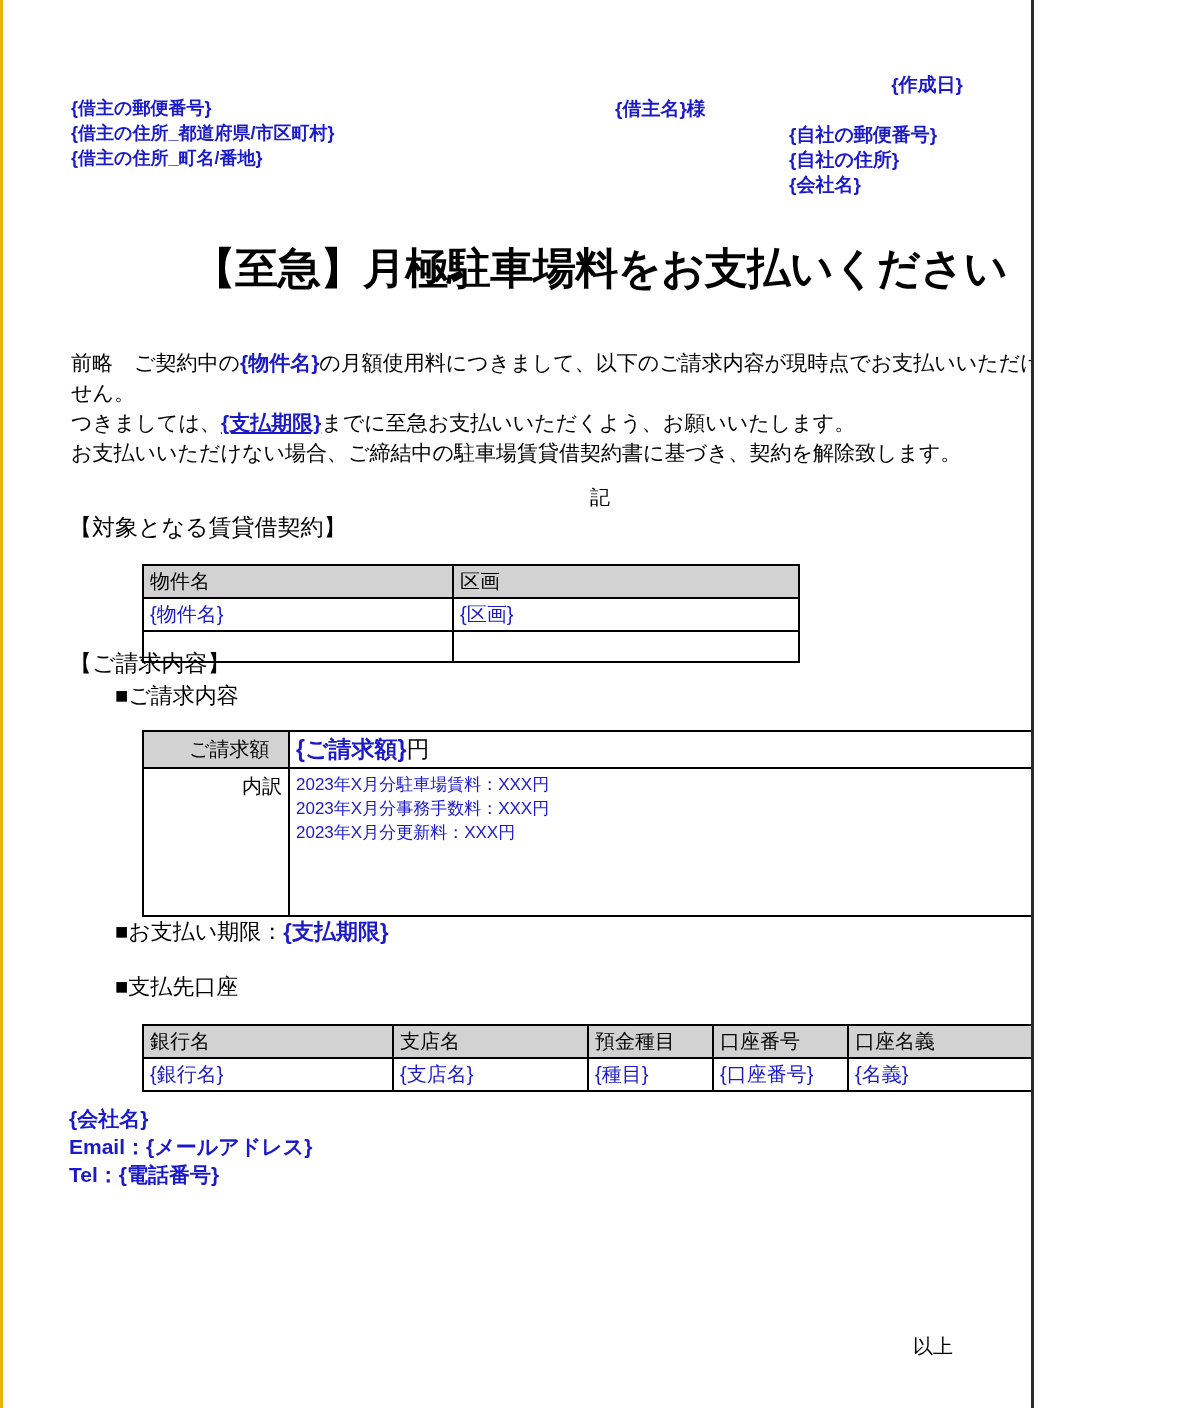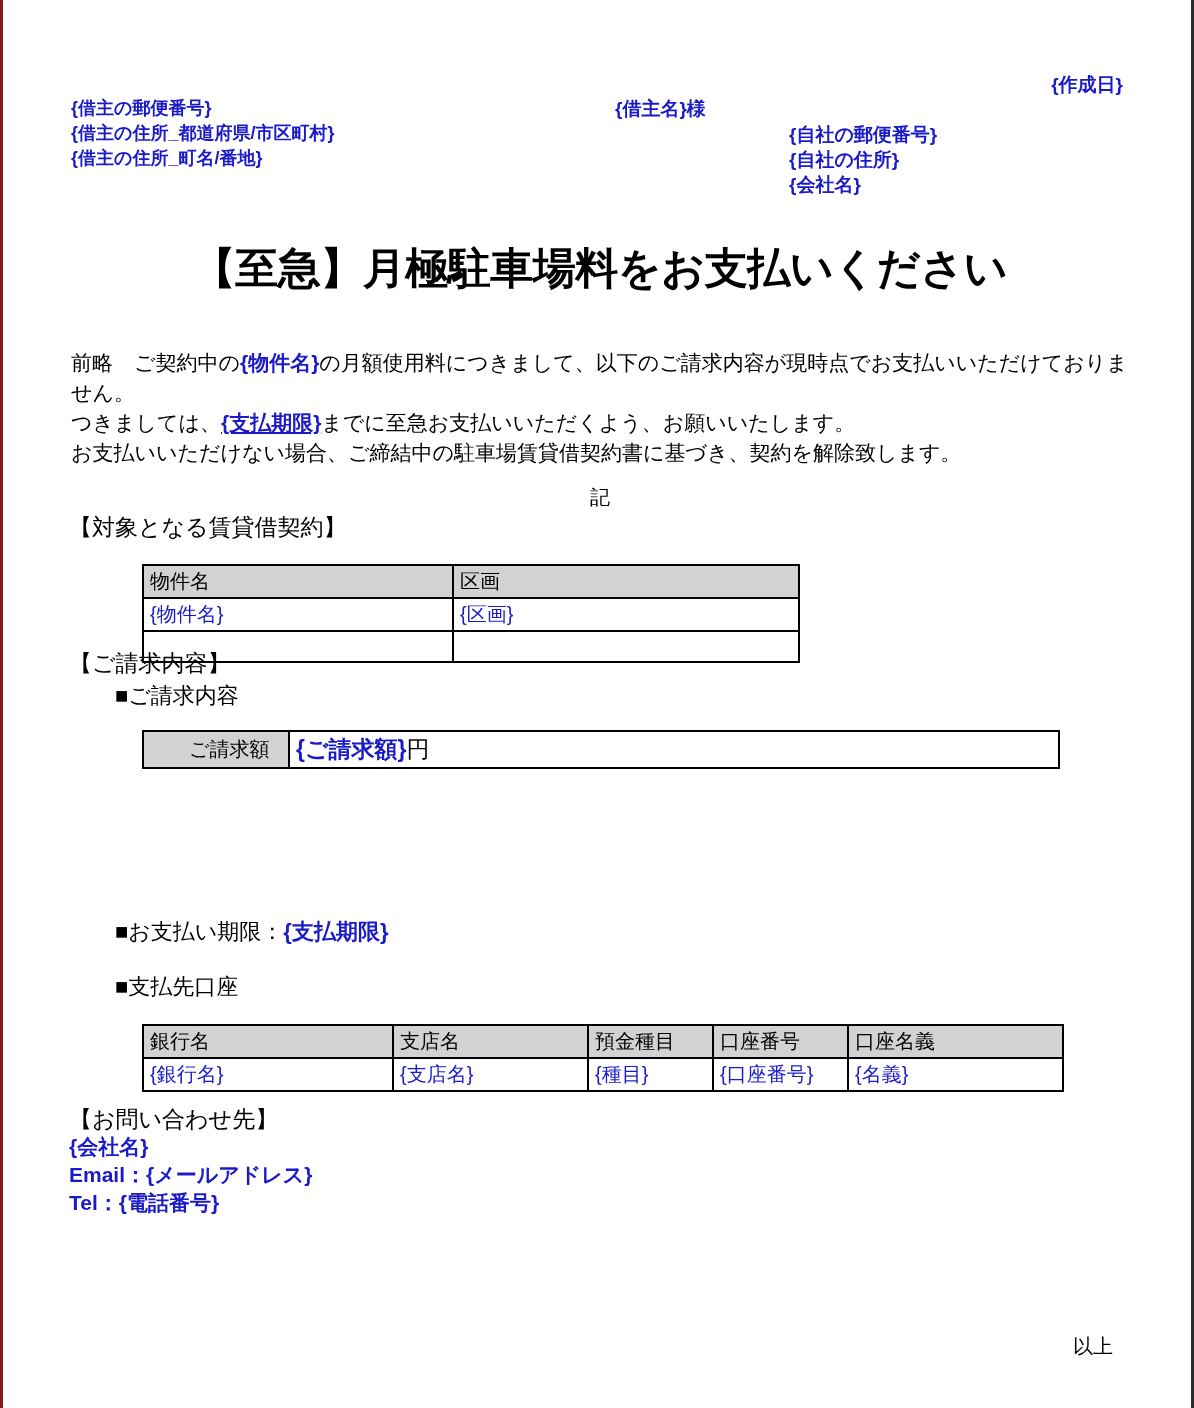--- a/index.html
+++ b/index.html
@@ -6,25 +6,25 @@
     margin: 0;
     padding: 0;
     background: #ffffff;
   }
   body {
     font-family: "Liberation Sans", "DejaVu Sans", sans-serif;
     color: #000000;
   }
   .page {
     position: relative;
-    width: 1194px;
+    width: 1034px;
     height: 1408px;
     background: #ffffff;
     box-sizing: border-box;
-    border-left: 3px solid #7f1d1d;
+    border-left: 3px solid #eab308;
     border-right: 3px solid #2b2b2f;
     overflow: hidden;
   }
   .blue {
     color: #1a1ac8;
     font-weight: bold;
   }
   .blue-plain {
     color: #1a1ac8;
   }
@@ -258,20 +258,28 @@
 
   <table class="doc-tbl" id="billing-table">
     <colgroup>
         <col style="width:146px">
         <col style="width:770px">
       </colgroup>
     <tbody>
       <tr>
         <td class="hdr-cell amt-label">ご請求額</td>
         <td class="amount-main"><span class="blue">{ご請求額}</span><span>円</span></td>
+      </tr>
+      <tr>
+        <td class="br-label">内訳</td>
+        <td class="br-val">
+          <div class="blue-plain">2023年X月分駐車場賃料：XXX円</div>
+          <div class="blue-plain">2023年X月分事務手数料：XXX円</div>
+          <div class="blue-plain">2023年X月分更新料：XXX円</div>
+        </td>
       </tr>
     </tbody>
   </table>
 
   <div class="pay-due"><span>■お支払い期限：</span><span class="blue">{支払期限}</span></div>
 
   <div class="sub-h" style="top:972px;">■支払先口座</div>
 
   <table class="doc-tbl" id="bank-table">
     <colgroup>
@@ -294,21 +302,20 @@
         <td class="blue">{支店名}</td>
         <td class="blue">{種目}</td>
         <td class="blue">{口座番号}</td>
         <td class="blue">{名義}</td>
       </tr>
     </tbody>
   </table>
 
 
   <div class="contact-block">
-    <div class="ct-head">【お問い合わせ先】</div>
     <div class="blue">{会社名}</div>
     <div class="blue">Email：{メールアドレス}</div>
     <div class="blue">Tel：{電話番号}</div>
   </div>
 
   <div class="footer-ijo">以上</div>
 
 </div>
 
 </body></html>

